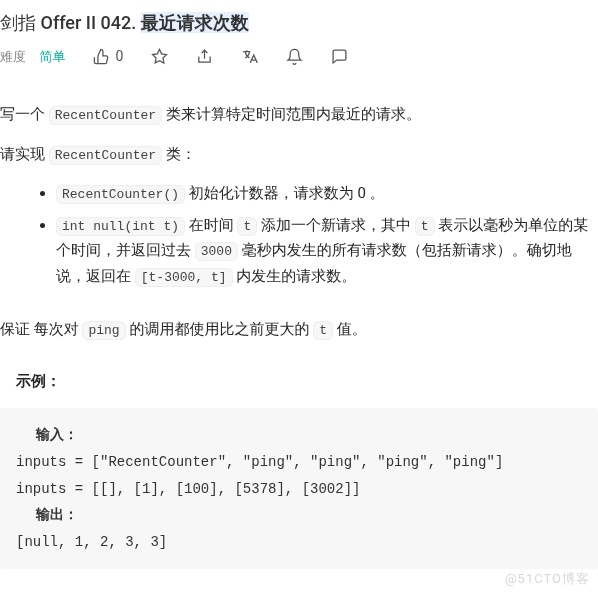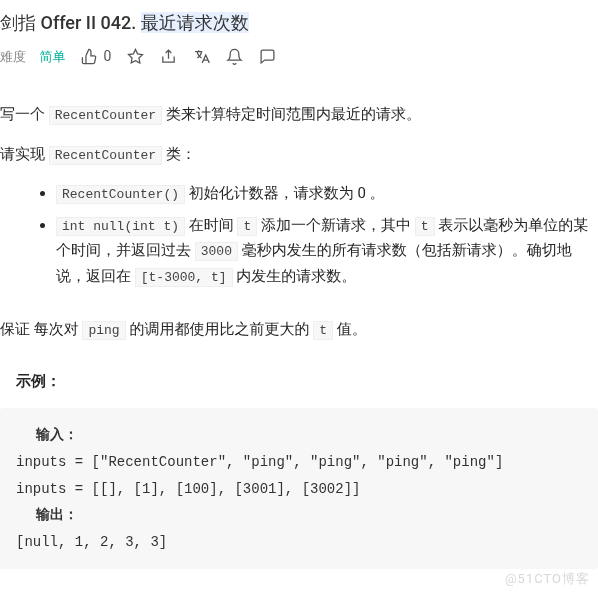--- a/index.html
+++ b/index.html
@@ -17,25 +17,26 @@
     .header {
       padding: 8px 0 6px 0;
     }
     .title {
       font-size: 18px;
       font-weight: 500;
       color: #333;
     }
     .title .hl {
       background: #e6f0ff;
+      font-weight: bold;
     }
     .meta-row {
       display: flex;
       align-items: center;
-      gap: 16px;
+      gap: 28px;
       padding: 6px 0 10px 0;
       font-size: 14px;
       color: #777;
     }
     .meta-label { color: #888; font-size: 13px; }
     .difficulty-easy { color: #00af9b; font-size: 13px; }
     .icon-slot {
       display: inline-flex;
       align-items: center;
       gap: 5px;
@@ -45,21 +46,21 @@
     .icon-slot svg { width: 17px; height: 17px; stroke: #555; }
     .content {
       padding: 18px 0 0 0;
       font-size: 15px;
       color: #262626;
     }
     .content p { margin-bottom: 14px; }
     code.inline {
       background: #f7f7f7;
       border: 1px solid #eee;
-      border-radius: 0;
+      border-radius: 6px;
       padding: 1px 5px;
       font-family: Menlo, Consolas, "Courier New", monospace;
       font-size: 13px;
       color: #444;
     }
     ul.method-list {
       list-style: disc;
       padding-left: 56px;
       margin-bottom: 28px;
     }
@@ -144,18 +145,18 @@
     <li><code class="inline">RecentCounter()</code><span> 初始化计数器，请求数为 0 。</span></li>
     <li><code class="inline">int null(int t)</code><span> 在时间 </span><code class="inline">t</code><span> 添加一个新请求，其中 </span><code class="inline">t</code><span> 表示以毫秒为单位的某个时间，并返回过去 </span><code class="inline">3000</code><span> 毫秒内发生的所有请求数（包括新请求）。确切地说，返回在 </span><code class="inline">[t-3000, t]</code><span> 内发生的请求数。</span></li>
   </ul>
 
   <p><span class="bold">保证</span><span> 每次对 </span><code class="inline">ping</code><span> 的调用都使用比之前更大的 </span><code class="inline">t</code><span> 值。</span></p>
 
   <p class="example-label">示例：</p>
 
   <pre class="example"><span class="bold-label">输入：</span>
 <span>inputs = ["RecentCounter", "ping", "ping", "ping", "ping"]</span>
-<span>inputs = [[], [1], [100], [3001], [3002]]</span>
+<span>inputs = [[], [1], [100], [5378], [3002]]</span>
 <span class="bold-label">输出：</span>
 <span>[null, 1, 2, 3, 3]</span></pre>
 </div>
 
 <div class="watermark">@51CTO博客</div>
 
 </body></html>

